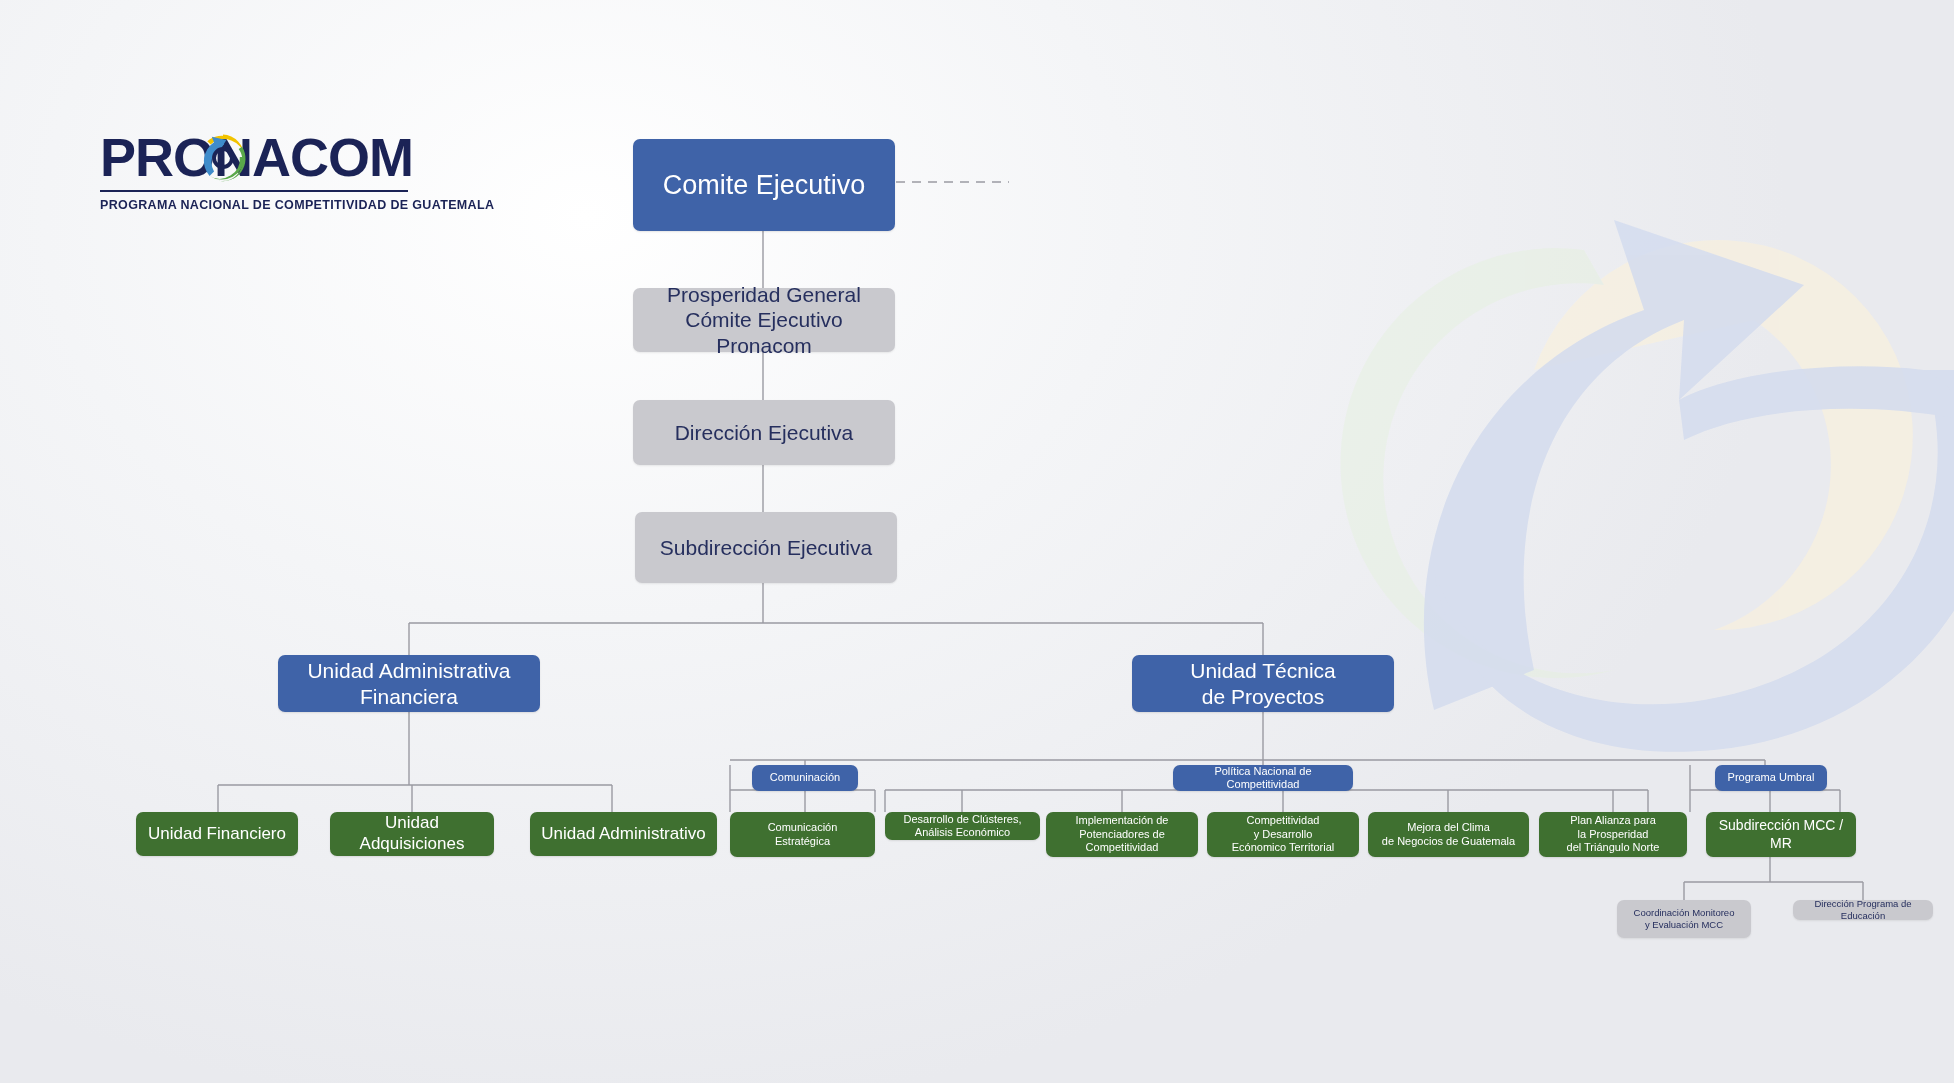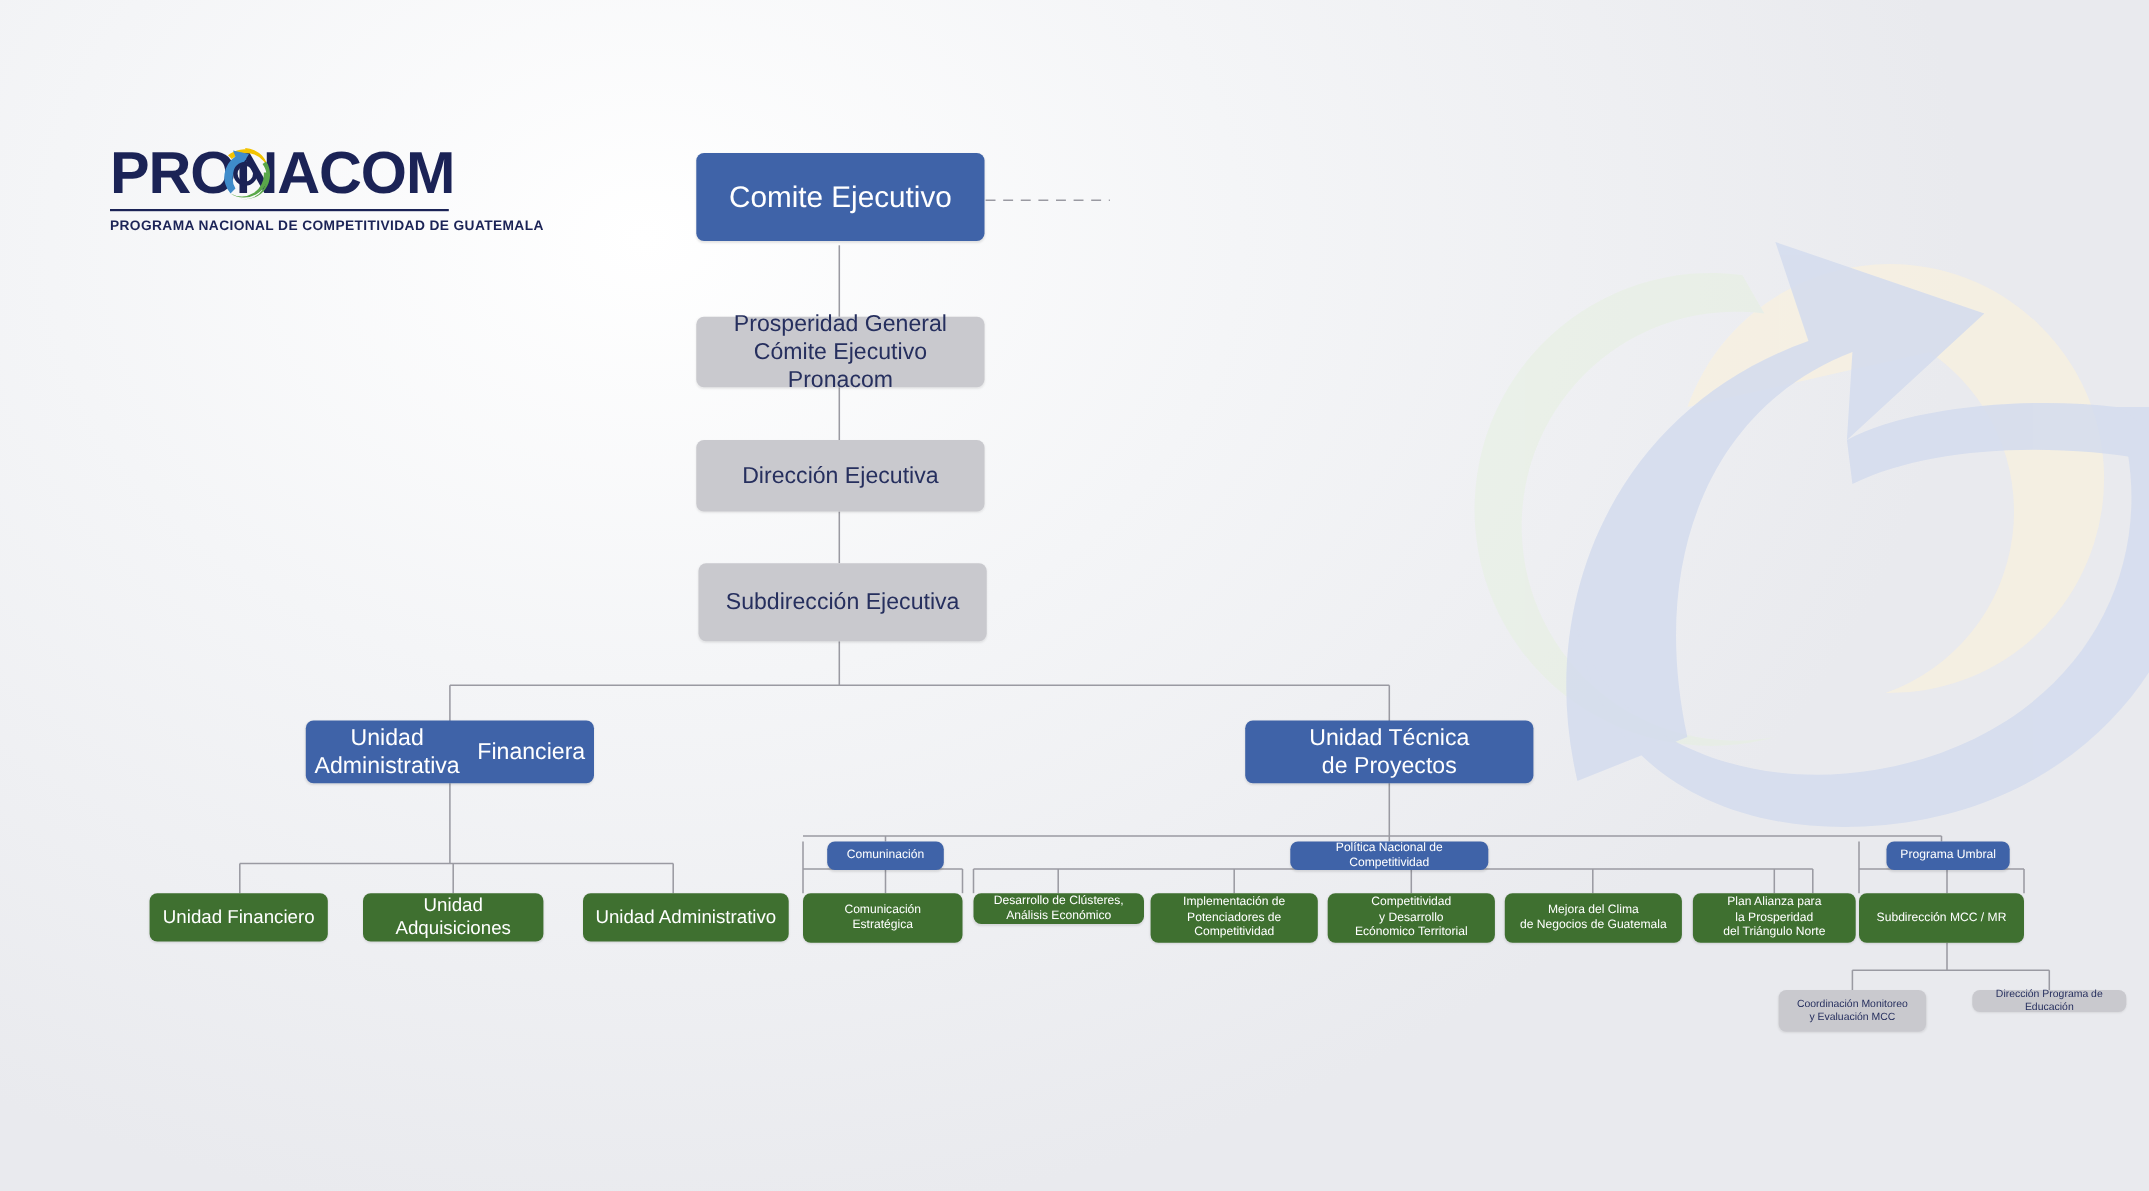--- a/index.html
+++ b/index.html
@@ -51,21 +51,21 @@
     box-shadow:0 1px 2px rgba(0,0,0,0.10);
   }
   .node span{display:block;padding:0 8px;}
   .blue{background:#3f63a8;}
   .navy{background:#1d2554;}
   .grey{background:#c9c9ce;color:#262f5e;box-shadow:0 1px 2px rgba(0,0,0,0.08);}
   .green{background:#3f7030;}
   .t-xl{font-size:27px;font-weight:400;}
   .t-lg{font-size:21px;font-weight:400;}
   .t-md{font-size:17px;font-weight:400;}
-  .t-sm{font-size:11px;font-weight:400;}
+  .t-sm{font-size:14px;font-weight:400;margin-left:16px;}
   .t-xs{font-size:11px;font-weight:400;}
   .t-xxs{font-size:9.5px;font-weight:400;}
 </style>
 </head>
 <body>
 
 <div id="stage">
 
   <svg id="watermark" viewBox="0 0 760 720" xmlns="http://www.w3.org/2000/svg">
     <g opacity="0.55">
@@ -146,39 +146,39 @@
       <line x1="1840" y1="790" x2="1840" y2="812"></line>
       <line x1="1770" y1="790" x2="1770" y2="812"></line>
 
       <line x1="1770" y1="857" x2="1770" y2="882"></line>
       <line x1="1684" y1="882" x2="1863" y2="882"></line>
       <line x1="1684" y1="882" x2="1684" y2="900"></line>
       <line x1="1863" y1="882" x2="1863" y2="900"></line>
     </g>
   </svg>
 
-  <div class="node blue t-xl" style="left:633px;top:139px;width:262px;height:80px;">
+  <div class="node blue t-xl" style="left:633px;top:139px;width:262px;height:92px;">
     <span>Comite Ejecutivo</span>
   </div>
 
 
   <div class="node grey t-lg" style="left:633px;top:288px;width:262px;height:64px;flex-direction:column;">
     <span>Prosperidad General</span>
     <span>Cómite Ejecutivo Pronacom</span>
   </div>
 
   <div class="node grey t-lg" style="left:633px;top:400px;width:262px;height:65px;">
     <span>Dirección Ejecutiva</span>
   </div>
 
   <div class="node grey t-lg" style="left:635px;top:512px;width:262px;height:71px;">
     <span>Subdirección Ejecutiva</span>
   </div>
 
-  <div class="node blue t-lg" style="left:278px;top:655px;width:262px;height:57px;flex-direction:row;">
+  <div class="node blue t-lg" style="left:278px;top:655px;width:262px;height:57px;flex-direction:column;">
     <span>Unidad Administrativa</span>
     <span>Financiera</span>
   </div>
 
   <div class="node blue t-lg" style="left:1132px;top:655px;width:262px;height:57px;flex-direction:column;">
     <span>Unidad Técnica</span>
     <span>de Proyectos</span>
   </div>
 
   <div class="node green t-md" style="left:136px;top:812px;width:162px;height:44px;">

